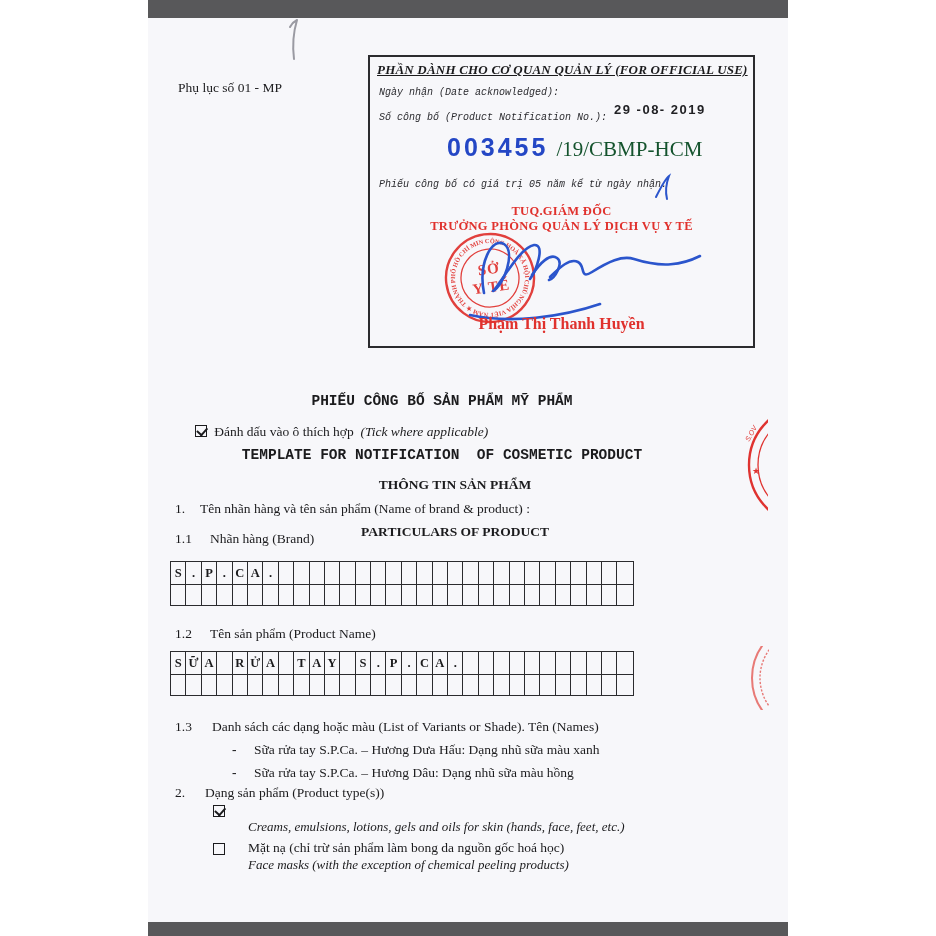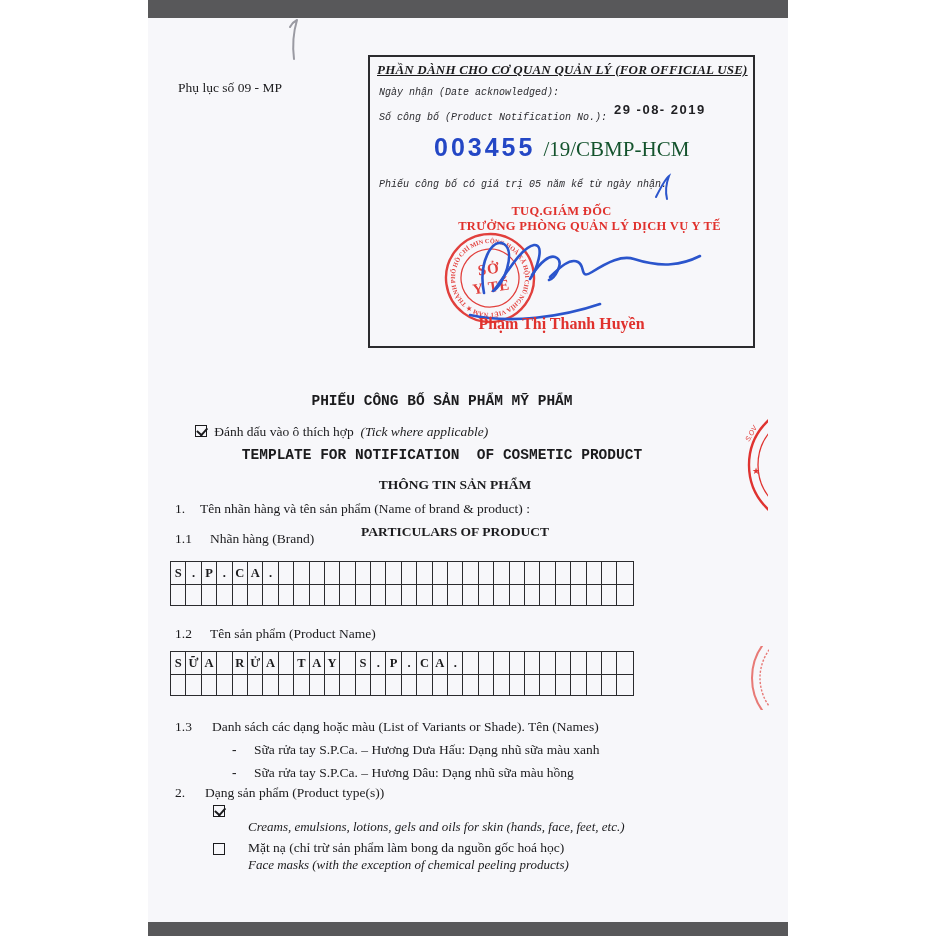--- a/index.html
+++ b/index.html
@@ -19,27 +19,27 @@
   .box-header{position:absolute;left:7px;top:5px;font-size:13px;font-weight:bold;font-style:italic;
               text-decoration:underline;letter-spacing:0.2px;}
   .box-line{position:absolute;left:9px;font-family:Liberation Mono, monospace;
             font-style:italic;font-size:10px;color:#2a2a2e;}
   .date-line{top:30px;}
   .notif-line{top:55px;}
   .date-stamp{position:absolute;left:244px;top:45px;font-family:"Liberation Sans",sans-serif;
               font-weight:bold;font-size:13px;letter-spacing:1.5px;color:#212124;white-space:pre;}
   .notif-number{position:absolute;left:64px;top:76px;white-space:nowrap;}
   .notif-number .blue{font-family:"Liberation Sans",sans-serif;font-weight:bold;font-size:25px;
-                      letter-spacing:3px;color:#2447c5;}
+                      letter-spacing:3px;color:#2447c5;margin-left:13px;}
   .notif-number .suffix{font-family:"Liberation Serif",serif;font-size:21px;color:#14532d;margin-left:8px;}
   .validity{top:122px;}
   .signer-line{position:absolute;left:0;width:100%;text-align:center;font-weight:bold;
                font-size:12.5px;color:#e0312d;letter-spacing:0.3px;}
   .signer1{top:147px;}
-  .signer2{top:162px;padding-left:28px;}
+  .signer2{top:162px;}
   .signer-name{position:absolute;left:0;top:258px;width:100%;text-align:center;font-weight:bold;
                font-size:16px;color:#e0312d;z-index:4;}
   .round-stamp{position:absolute;left:73px;top:174px;z-index:2;transform:rotate(-8deg);opacity:.92;}
   .signature-svg{position:absolute;left:80px;top:168px;z-index:3;}
   .blue-tick{position:absolute;left:282px;top:116px;}
 
   
   .doc-title{left:0;top:356px;width:588px;text-align:center;font-weight:bold;font-size:14.5px;line-height:18px;font-family:Liberation Mono, monospace;}
   .section-header{left:0;top:446px;width:614px;text-align:center;font-weight:bold;font-size:13.5px;line-height:15.5px;}
 
@@ -75,21 +75,21 @@
 <div class="canvas">
   <div class="page">
 
     <div class="scan-bar top"></div>
     <div class="scan-bar bottom"></div>
 
     <svg class="abs" style="left:138px;top:16px;" width="18" height="46" viewBox="0 0 18 46">
       <path d="M 11,4 C 7,6 5,9 4,11 M 11,4 C 8,14 6,27 8,43" fill="none" stroke="#9a9aa2" stroke-width="2" stroke-linecap="round"></path>
     </svg>
 
-    <div class="abs annex">Phụ lục số 09 - MP</div>
+    <div class="abs annex">Phụ lục số 01 - MP</div>
 
     <div class="official-box">
       <div class="box-header">PHẦN DÀNH CHO CƠ QUAN QUẢN LÝ (FOR OFFICIAL USE)</div>
       <div class="box-line date-line">Ngày nhận (Date acknowledged):</div>
       <div class="box-line notif-line">Số công bố (Product Notification No.):</div>
       <div class="date-stamp">29 -08- 2019</div>
       <div class="notif-number">
         <span class="blue">003455</span><span class="suffix">/19/CBMP-HCM</span>
       </div>
       <div class="box-line validity">Phiếu công bố có giá trị 05 năm kể từ ngày nhận.</div>

